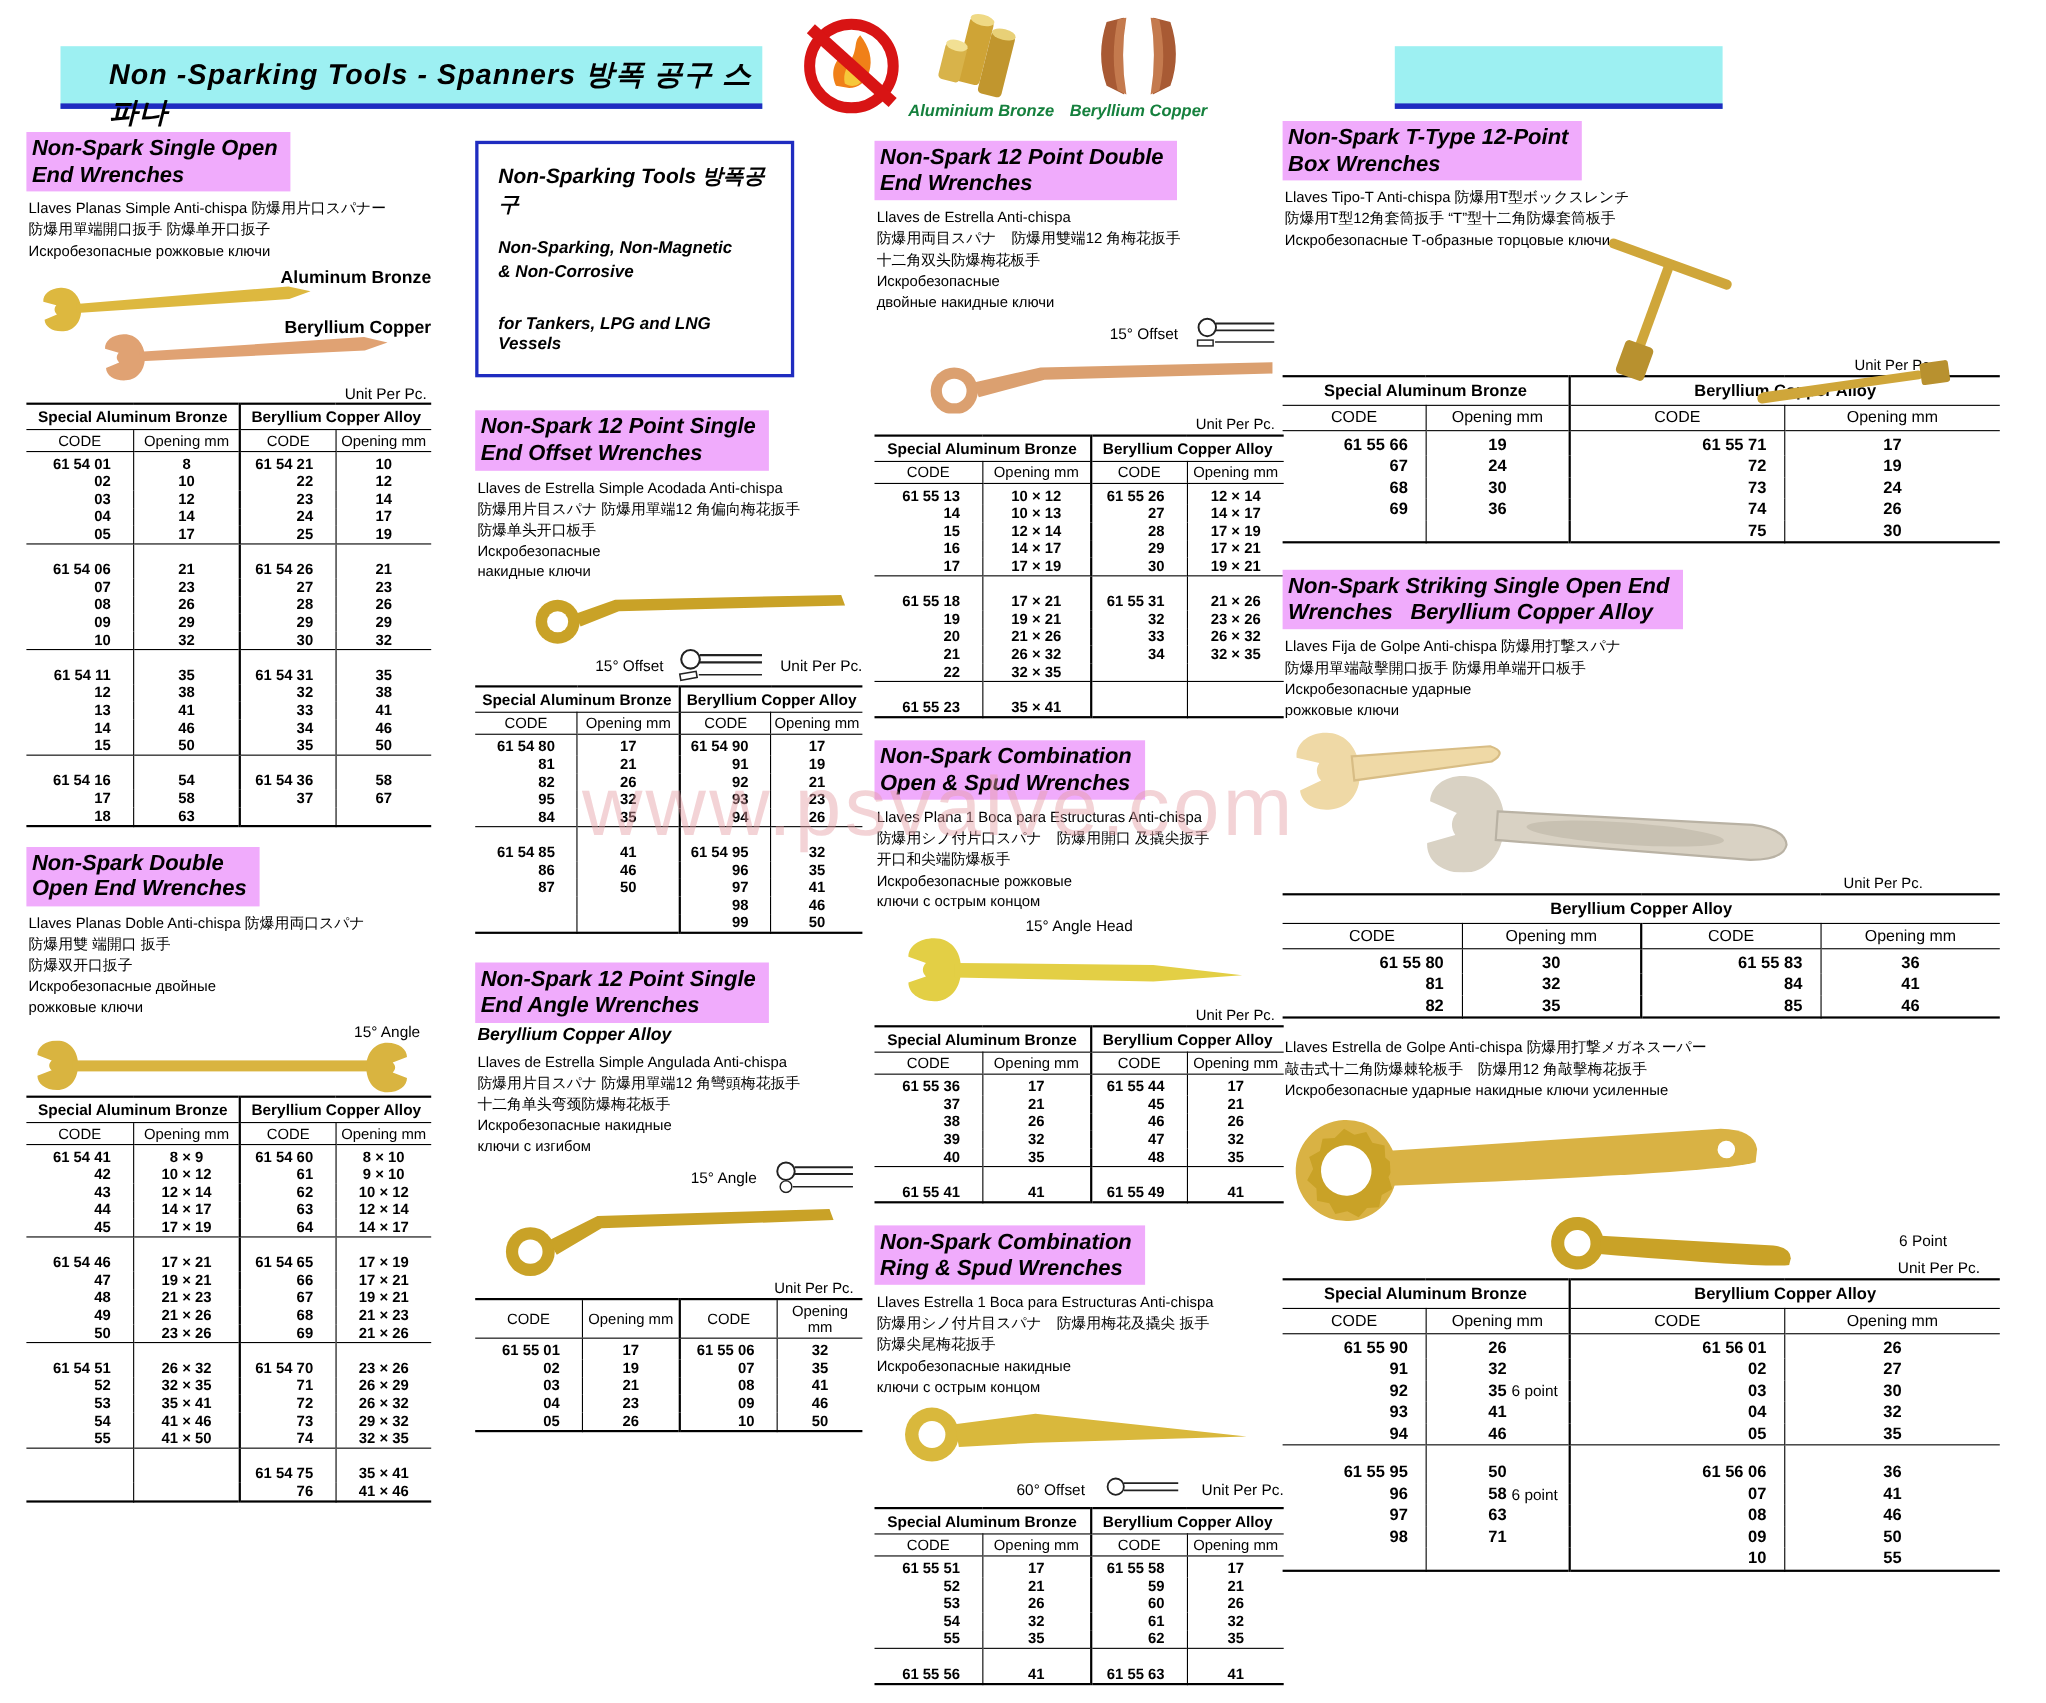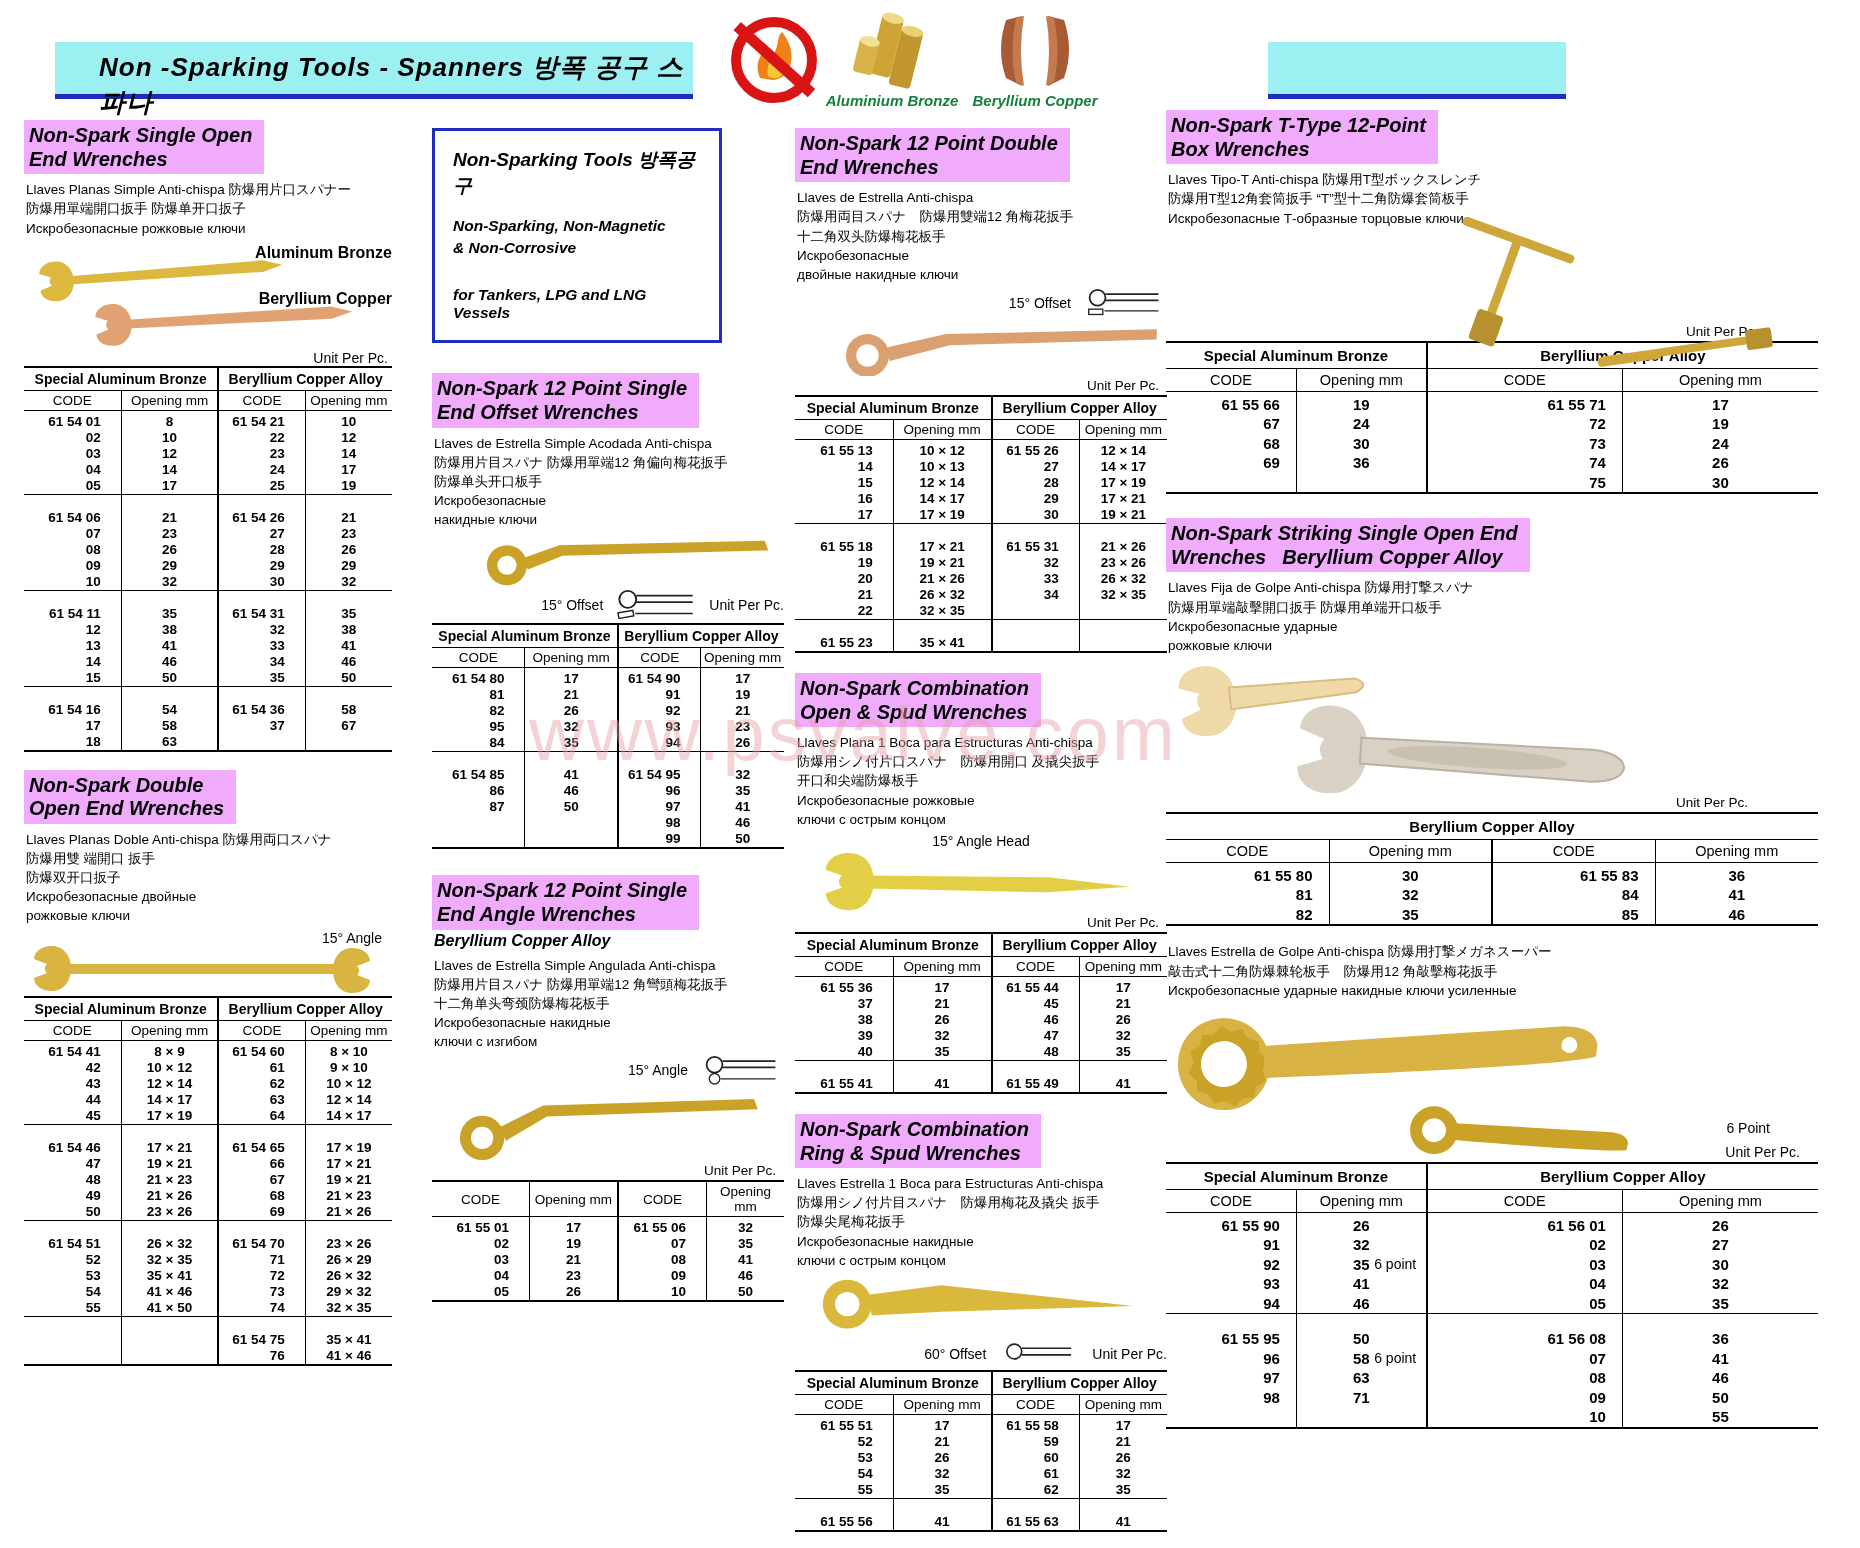--- a/index.html
+++ b/index.html
@@ -1049,21 +1049,21 @@
             </tr>
             <tr>
               <td class="code-cell">94</td>
               <td class="open-cell">46</td>
               <td class="code-cell mid">05</td>
               <td class="open-cell">35</td>
             </tr>
             <tr class="group-start">
               <td class="code-cell">61 55 95</td>
               <td class="open-cell">50</td>
-              <td class="code-cell mid">61 56 08</td>
+              <td class="code-cell mid">61 56 06</td>
               <td class="open-cell">36</td>
             </tr>
             <tr>
               <td class="code-cell">96</td>
               <td class="open-cell">58<span class="cell-note">6 point</span></td>
               <td class="code-cell mid">07</td>
               <td class="open-cell">41</td>
             </tr>
             <tr>
               <td class="code-cell">97</td>

